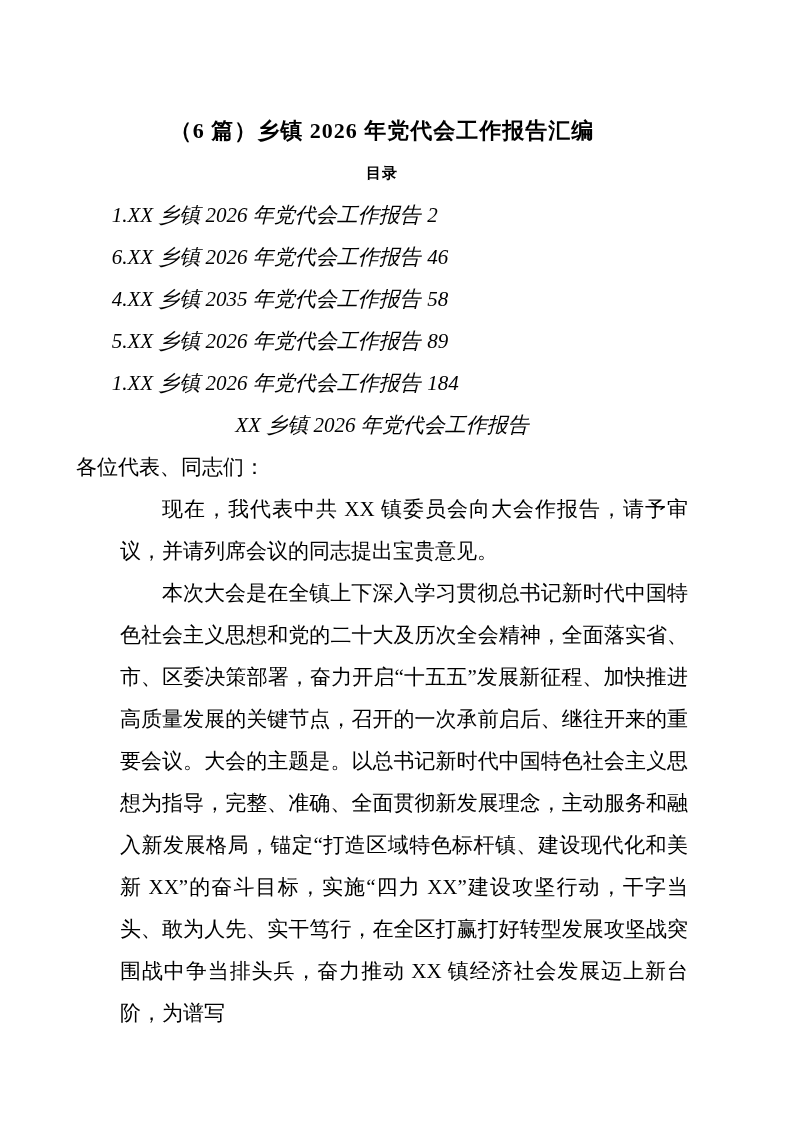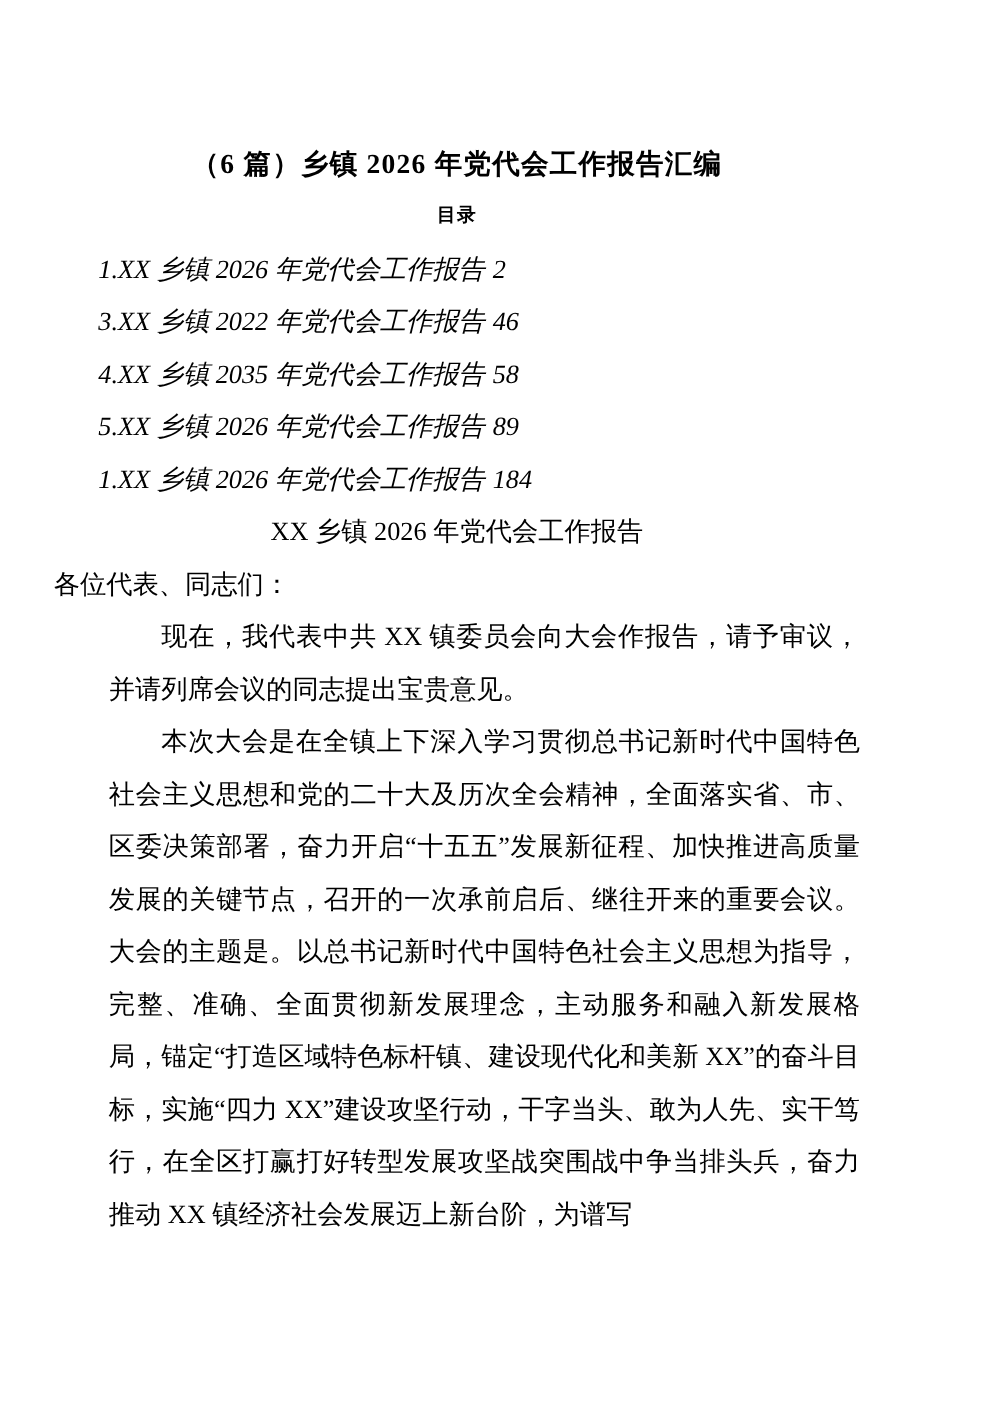--- a/index.html
+++ b/index.html
@@ -7,21 +7,21 @@
     padding: 0;
     background: #ffffff;
   }
   .page {
     position: relative;
     width: 793px;
     height: 1122px;
     margin: 0 auto;
     background: #ffffff;
     box-sizing: border-box;
-    padding: 110px 105px 0 43px;
+    padding: 110px 105px 0 76px;
     overflow: hidden;
     color: #000000;
     font-family: "Liberation Serif", "DejaVu Serif", serif;
     font-size: 21px;
     line-height: 42px;
   }
   .doc-title {
     margin: 0;
     font-size: 22px;
     font-weight: 700;
@@ -42,40 +42,41 @@
     text-indent: 1.7em;
     white-space: nowrap;
   }
   .toc-item .pg { margin-left: 0.3em; }
   .report-title {
     margin: 0;
     font-size: 21px;
     font-weight: 400;
     text-align: center;
     line-height: 42px;
+    font-style: italic;
   }
   p.para {
     margin: 0;
     text-align: justify;
     text-justify: inter-ideograph;
   }
   p.para.indent { text-indent: 2em; margin-left: 44px; }
 </style>
 </head>
 <body>
 
 <div class="page">
 
   <h1 class="doc-title">（6 篇）乡镇 2026 年党代会工作报告汇编</h1>
 
   <div class="toc-heading">目录</div>
 
   <div class="toc">
     <div class="toc-item"><span>1.XX 乡镇 2026 年党代会工作报告</span><span class="pg">2</span></div>
-    <div class="toc-item"><span>3.XX 乡镇 2022 年党代会工作报告</span><span class="pg">46</span></div>
+    <div class="toc-item"><span>6.XX 乡镇 2026 年党代会工作报告</span><span class="pg">46</span></div>
     <div class="toc-item"><span>4.XX 乡镇 2035 年党代会工作报告</span><span class="pg">58</span></div>
     <div class="toc-item"><span>5.XX 乡镇 2026 年党代会工作报告</span><span class="pg">89</span></div>
     <div class="toc-item"><span>1.XX 乡镇 2026 年党代会工作报告</span><span class="pg">184</span></div>
   </div>
 
   <h2 class="report-title">XX 乡镇 2026 年党代会工作报告</h2>
 
   <p class="para">各位代表、同志们：</p>
 
   <p class="para indent">现在，我代表中共 XX 镇委员会向大会作报告，请予审议，并请列席会议的同志提出宝贵意见。</p>

